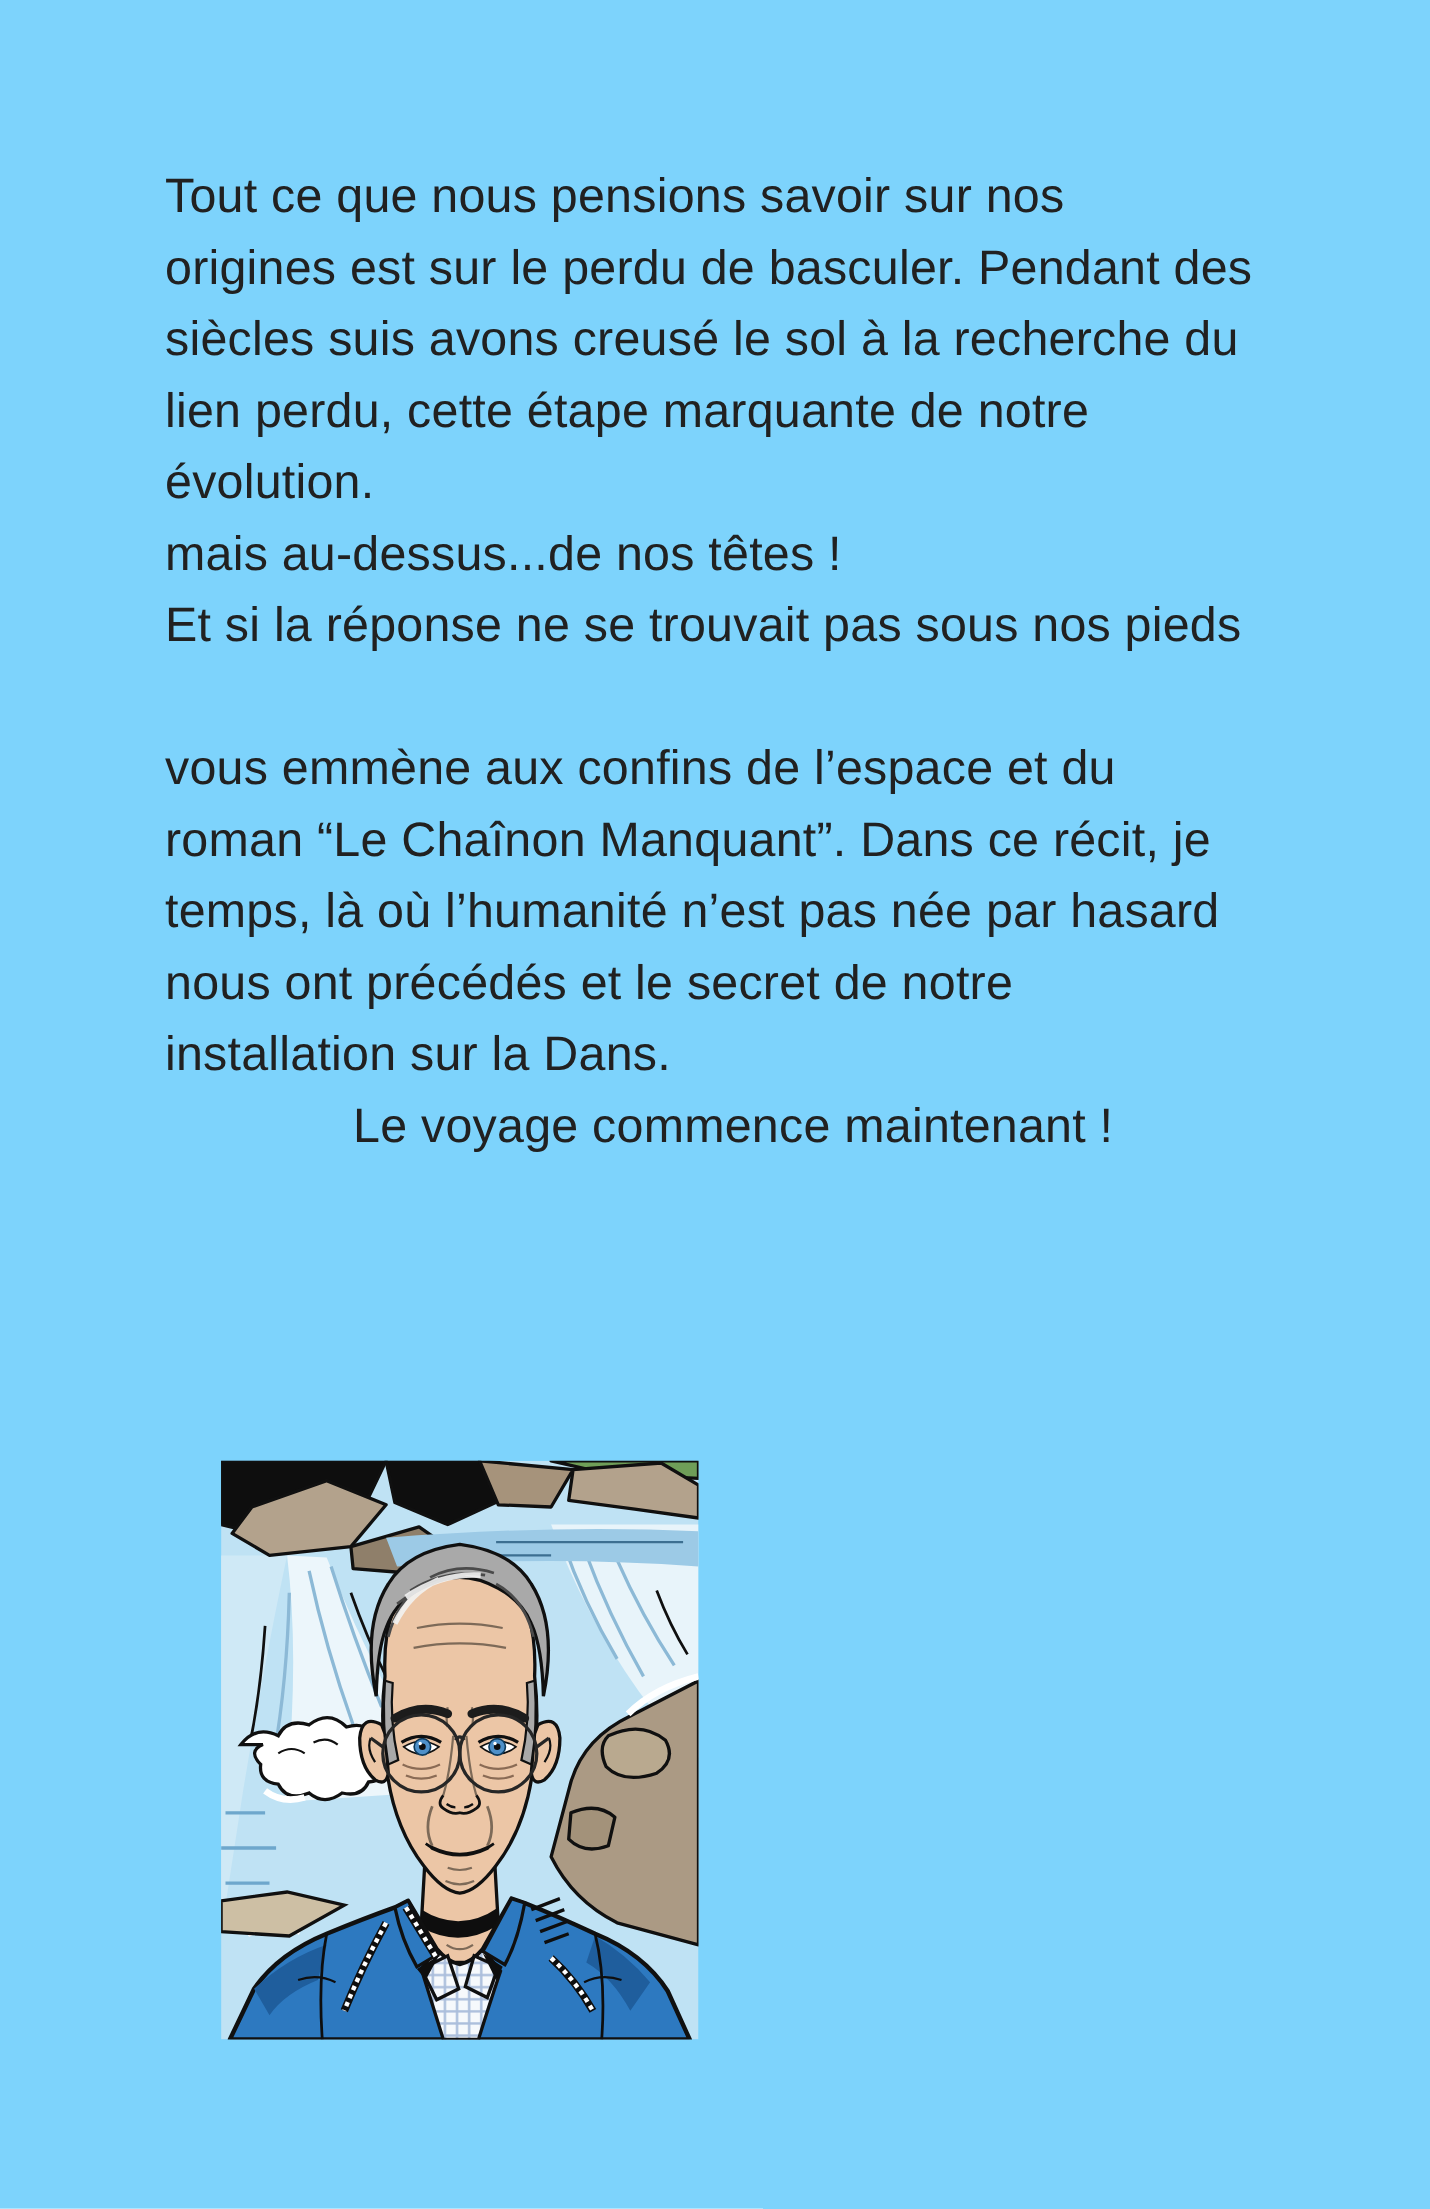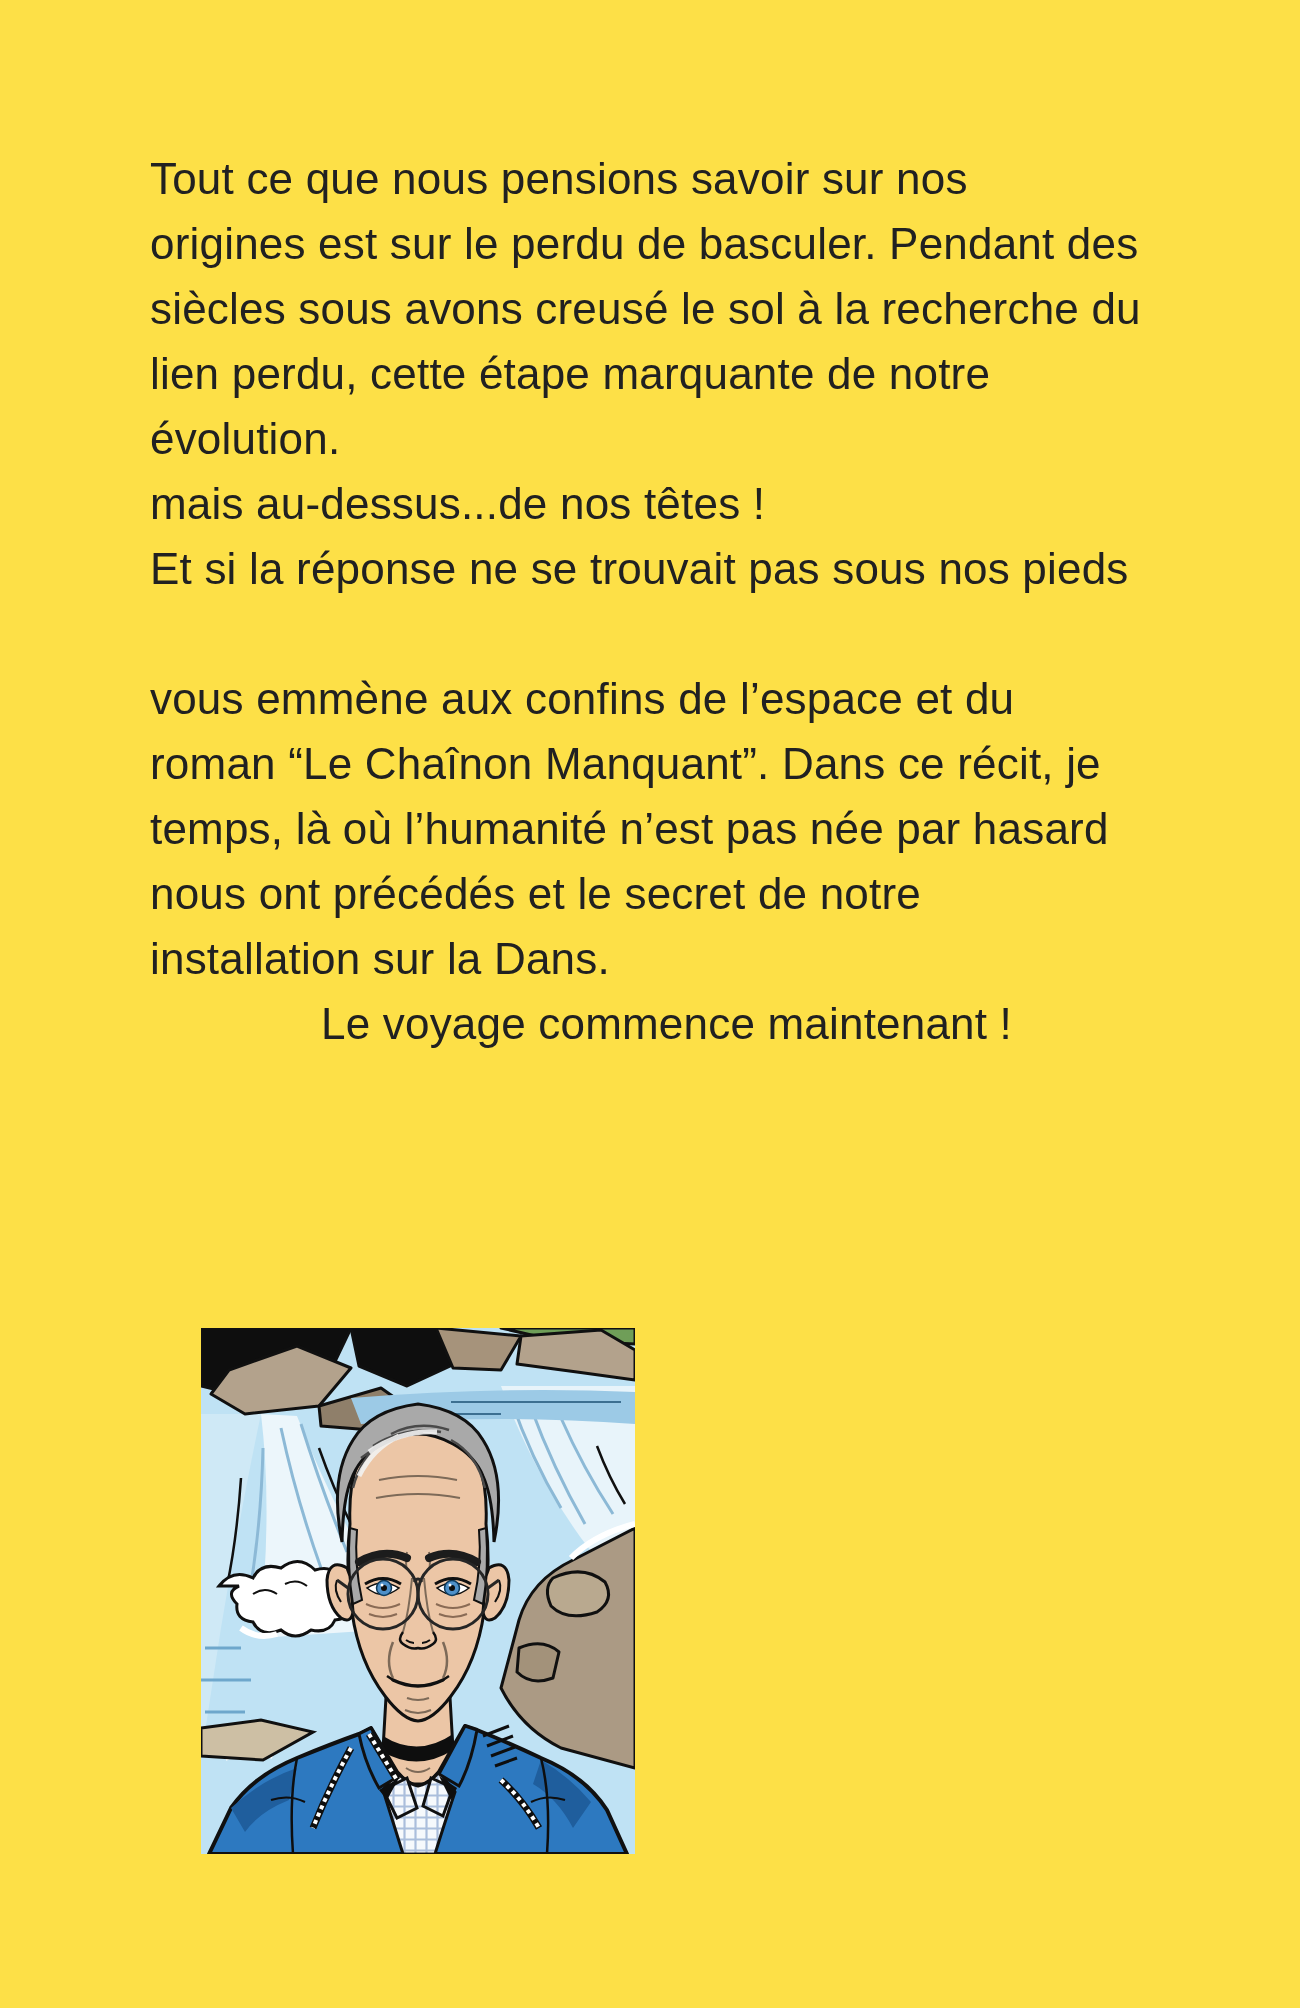--- a/index.html
+++ b/index.html
@@ -1,20 +1,20 @@
 <!DOCTYPE html>
 <html><head>
 <meta charset="utf-8">
 <style>
   html, body { margin: 0; padding: 0; background: #ffffff; }
   .page {
     position: relative;
     width: 1300px;
     height: 2008px;
-    background: #fde047;
+    background: #7dd3fc;
     overflow: hidden;
     font-family: "Liberation Sans", sans-serif;
   }
   .text-block {
     position: absolute;
     left: 150px;
     top: 146px;
     font-size: 44px;
     line-height: 65px;
     color: #212121;
@@ -34,21 +34,21 @@
 </style>
 </head>
 <body>
 
 <div class="page">
 
   <div class="text-block">
     <div>
       <div class="line">Tout ce que nous pensions savoir sur nos</div>
       <div class="line">origines est sur le perdu de basculer. Pendant des</div>
-      <div class="line">siècles sous avons creusé le sol à la recherche du</div>
+      <div class="line">siècles suis avons creusé le sol à la recherche du</div>
       <div class="line">lien perdu, cette étape marquante de notre</div>
       <div class="line">évolution.</div>
       <div class="line">mais au-dessus...de nos têtes !</div>
       <div class="line">Et si la réponse ne se trouvait pas sous nos pieds</div>
     </div>
 
     <div class="spacer"></div>
 
     <div>
       <div class="line">vous emmène aux confins de l’espace et du</div>

